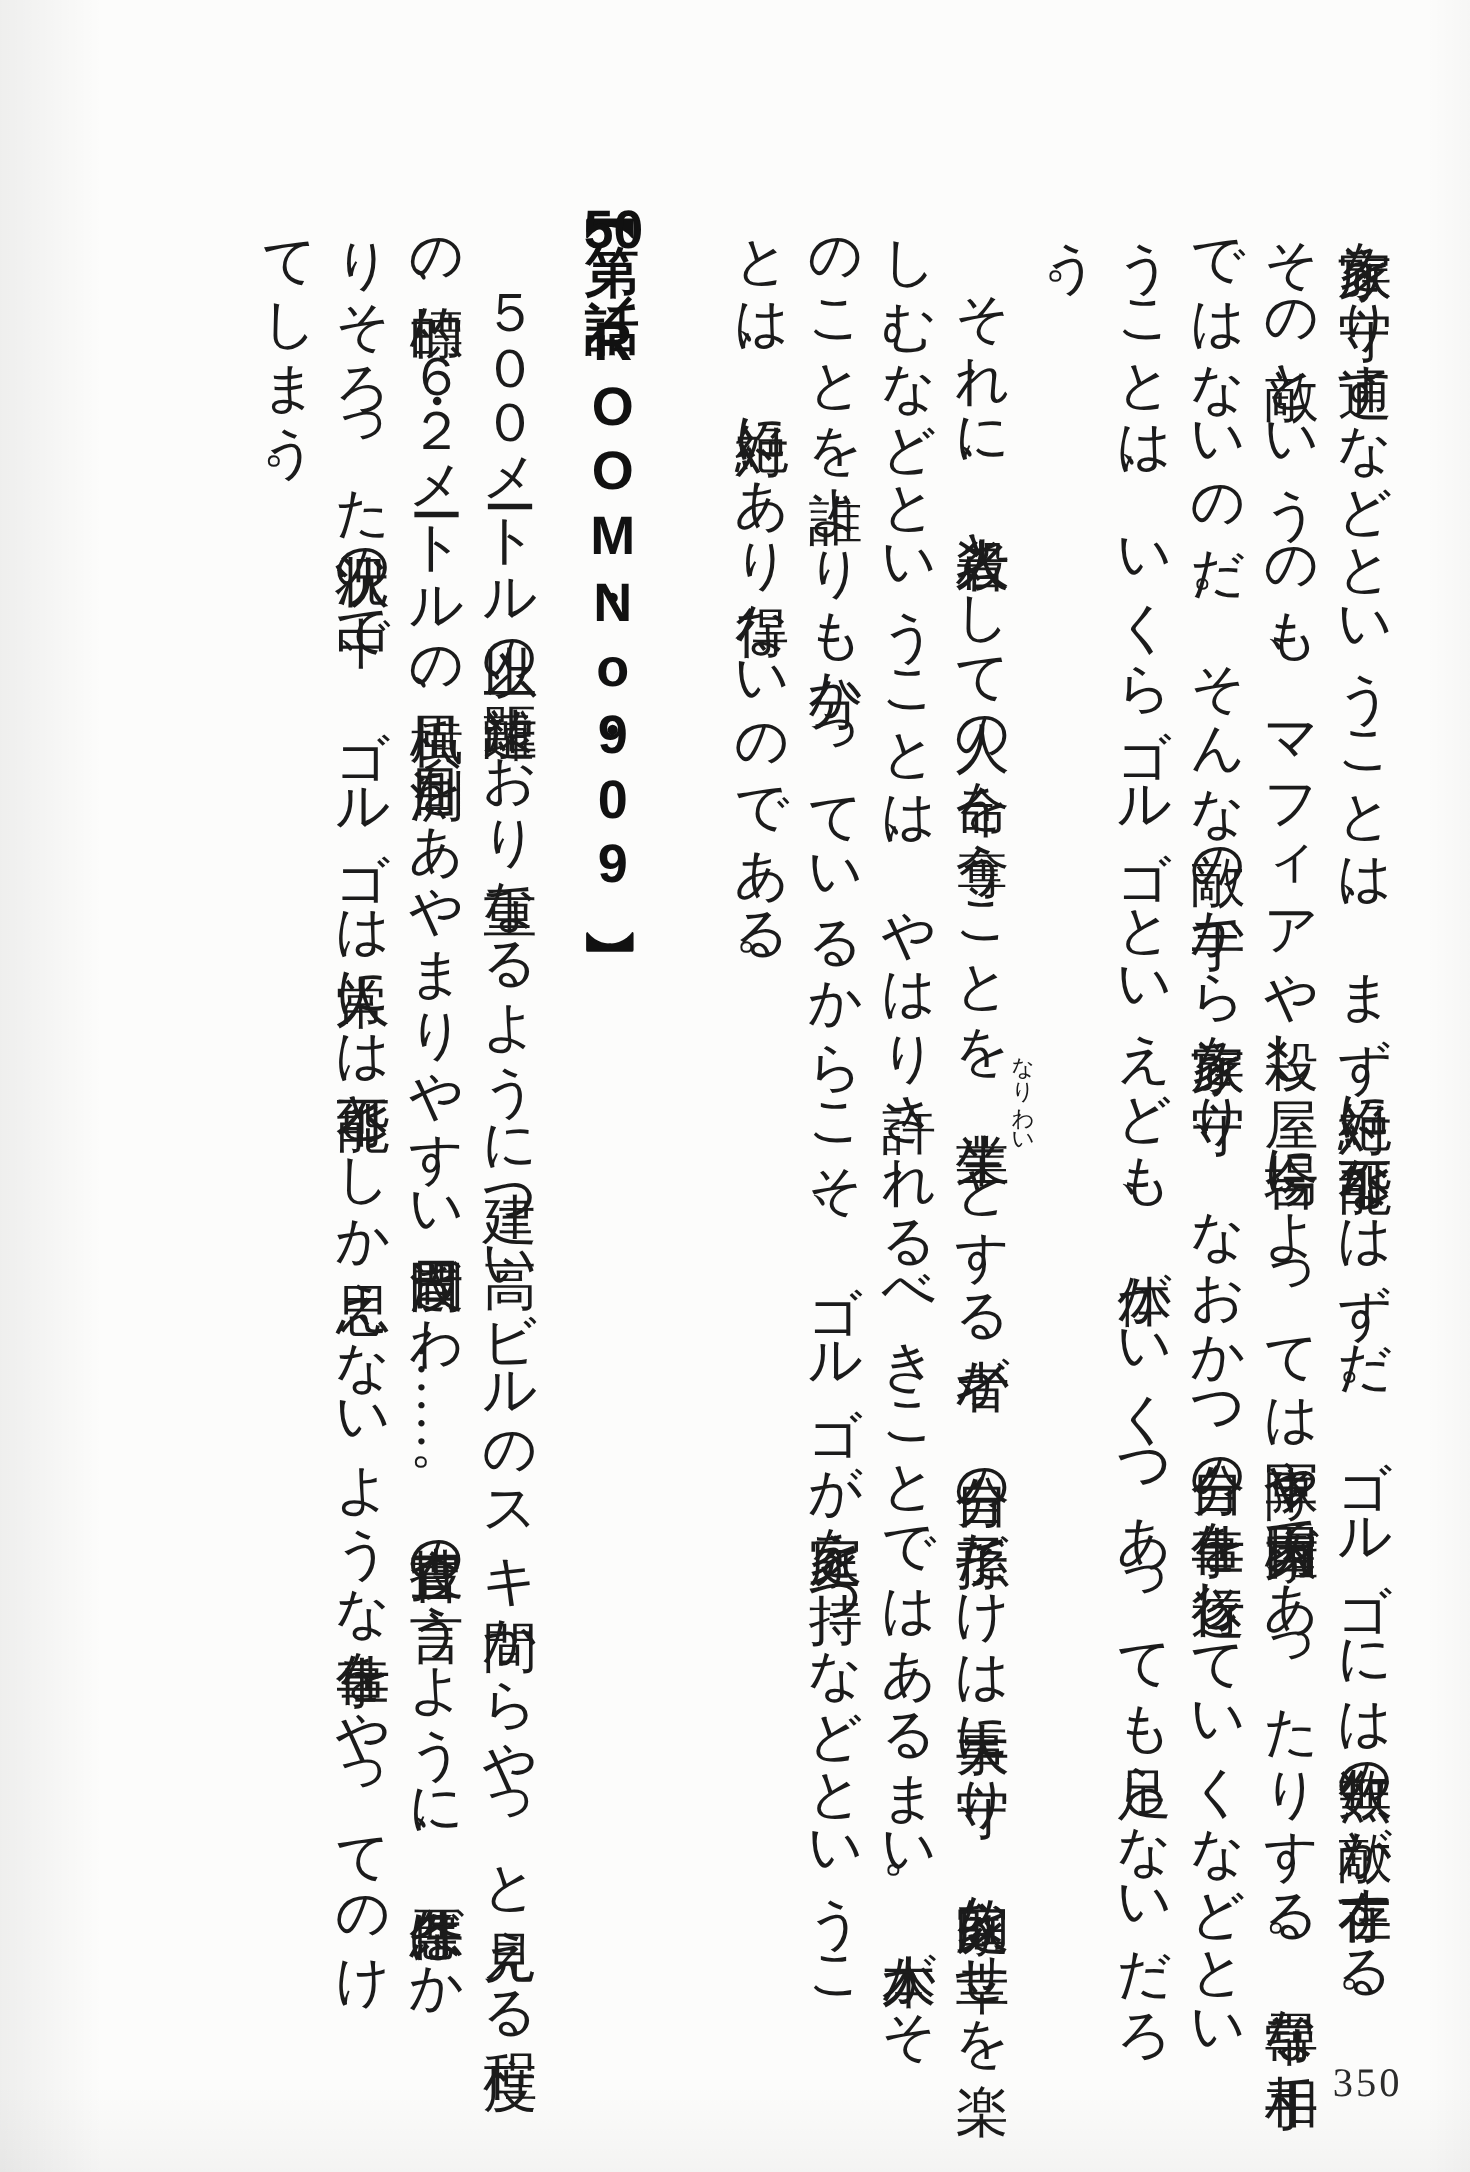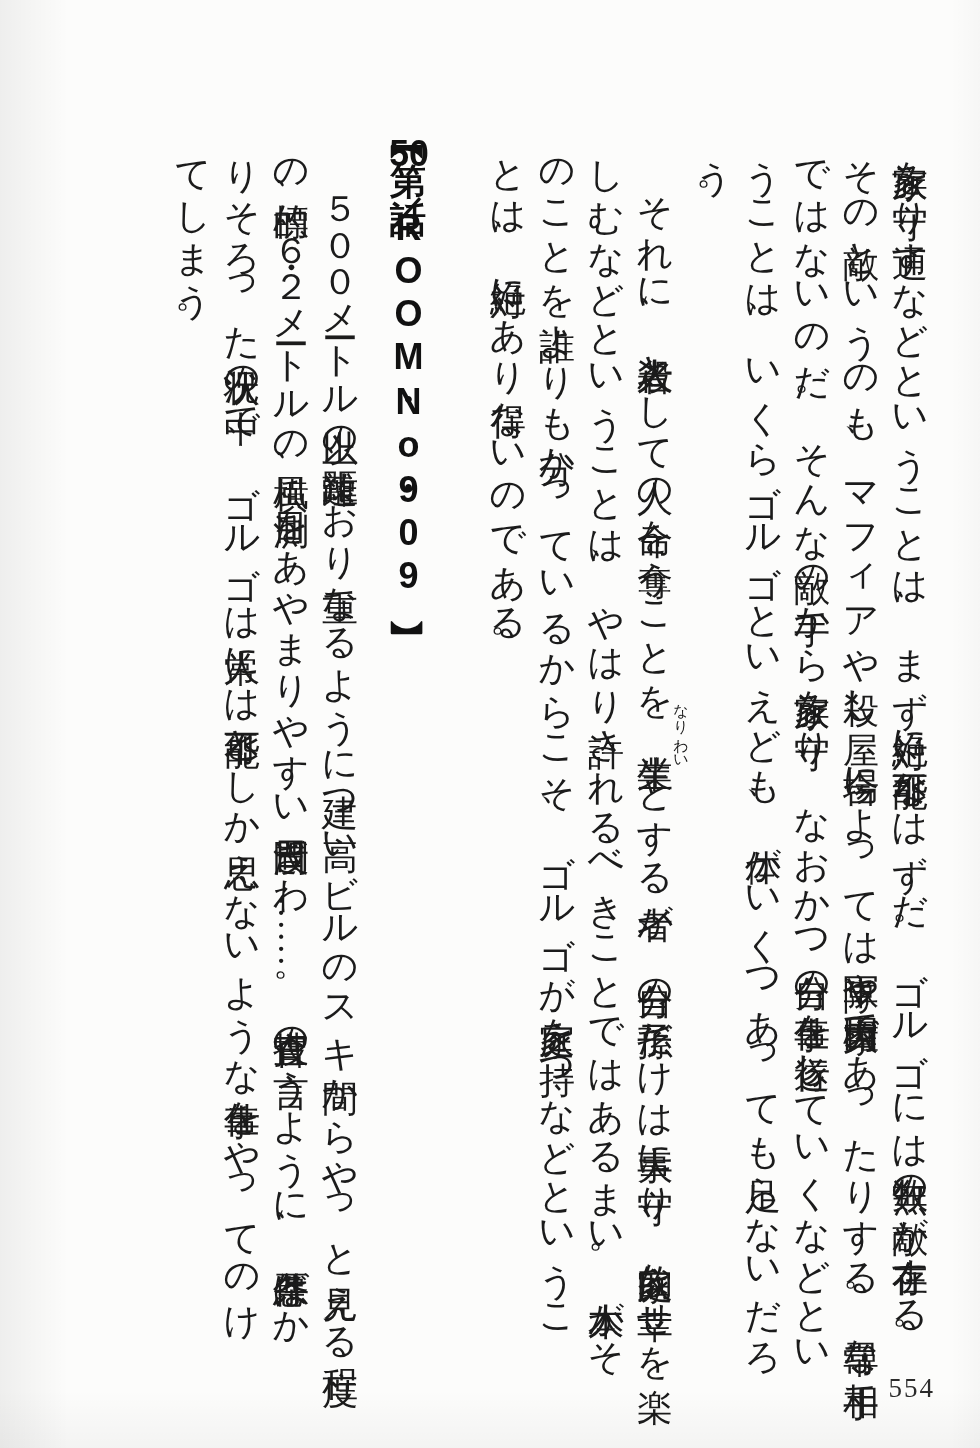--- a/index.html
+++ b/index.html
@@ -78,14 +78,14 @@
 </head>
 <body>
 
 <div class="page">
   <div class="vtext">
     <p class="para">家族を守り通すなどということは、まず絶対に不可能なはずだ。ゴルゴには無数の敵が存在する。その敵というのも、マフィアや殺し屋、場合によっては軍隊や国家権力であったりする。尋常な相手ではないのだ。そんな敵の手から家族を守り、なおかつ自分の仕事を遂行していくなどということは、いくらゴルゴといえども、体がいくつあっても足らないだろう。</p>
     <p class="para indent"><span>それに、殺人者として人の命を奪うことを</span><ruby><span>生業</span><rt>なりわい</rt></ruby><span>とする者が、自分の子孫だけは大事に守り、家庭的な幸せを楽しむなどということは、やはり許されるべきことではあるまい。本人がそのことを誰よりも分かっているからこそ、ゴルゴが家庭を持つなどということは、絶対にあり得ないのである。</span></p>
     <h2 class="chapter-heading"><span>【</span><span>第</span><span class="tcy">50</span><span>話</span><span>／</span><span class="upright">ROOM・No・909</span><span>】</span></h2>
     <p class="para indent">５００メートル以上の遠距離、おり重なるように建つ高いビルのスキ間からやっと見える程度の標的、６・２メートルの横風、目測をあやまりやすい日没間ぎわ……。捜査官の言うように、悪条件ばかりそろった状況の中で、ゴルゴは常人には不可能としか思えないような仕事をやってのけてしまう。</p>
   </div>
-  <div class="folio">554</div>
+  <div class="folio">350</div>
 </div>
 
 </body></html>

